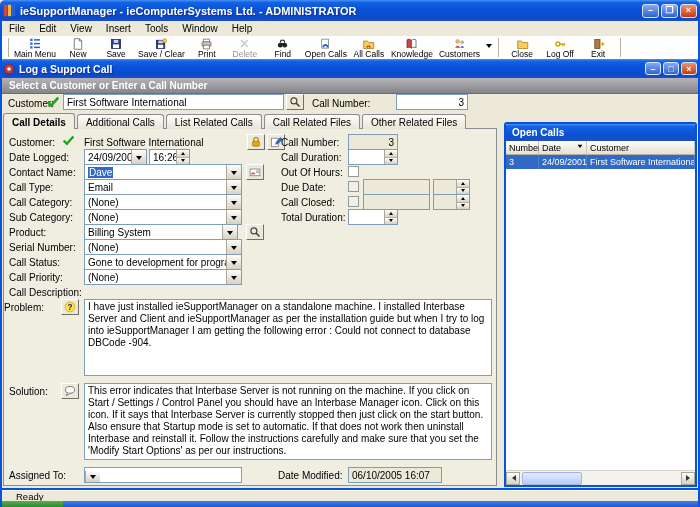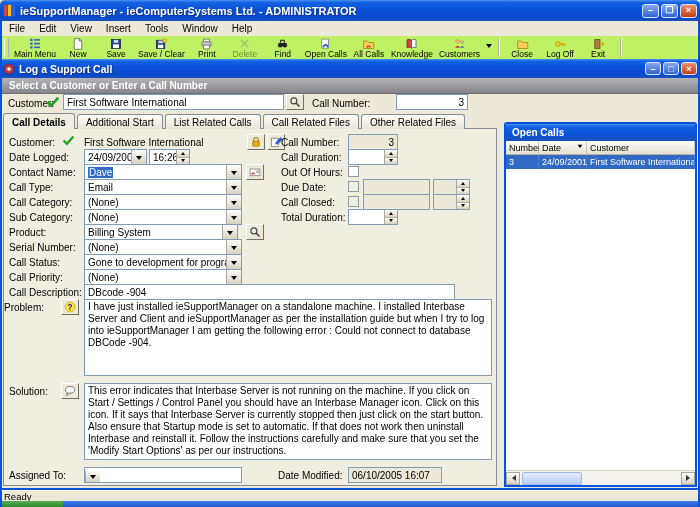--- a/index.html
+++ b/index.html
@@ -11,21 +11,21 @@
     border-radius:5px 5px 0 0;display:flex;align-items:center;padding:0 3px;color:#fff;}
   .titlebar .ttext{font-size:11px;font-weight:bold;margin-left:4px;flex:1;white-space:nowrap;overflow:hidden;
     text-shadow:1px 1px 1px #10308a;}
   .wbtn{width:17px;height:14px;border-radius:3px;border:1px solid #dce6f8;margin-left:2px;box-sizing:border-box;
     background:linear-gradient(#86A9EE,#2E63D0);color:#fff;font-size:9px;line-height:11px;text-align:center;font-weight:bold;padding:0;cursor:default;}
   .wbtn.close{background:linear-gradient(#EE9270,#C33B12);}
   .frame{position:absolute;width:2px;top:21px;height:486px;background:#0853DD;z-index:40;}
   
   .menubar{position:absolute;left:2px;top:21px;width:696px;height:15px;background:#ECE9D8;display:flex;align-items:center;}
   .mitem{padding:1px 7px;font-size:10px;}
-  .toolbar{position:absolute;left:2px;top:36px;width:696px;height:23px;background:#bef264;
+  .toolbar{position:absolute;left:2px;top:36px;width:696px;height:23px;background:#ffffff;
     border-bottom:1px solid #9a988a;display:flex;align-items:stretch;}
   .thandle{width:3px;margin:2px 2px 2px 2px;border-left:1px solid #fff;border-right:1px solid #b6b2a2;}
   .tbtn{display:flex;flex-direction:column;align-items:center;justify-content:flex-start;
     padding:1px 3px 0;font-size:8.5px;min-width:38px;background:none;border:none;font-family:inherit;cursor:default;}
   .tbtn.disabled{opacity:.45;filter:grayscale(1);}
   .ticon{height:13px;display:flex;align-items:center;}
   .tlabel{white-space:nowrap;line-height:9px;}
   .tsep{width:0;border-left:1px solid #b6b2a2;border-right:1px solid #fff;margin:2px 3px;}
   .tdd{width:10px;display:flex;align-items:center;justify-content:center;background:none;border:none;cursor:default;}
   
@@ -88,21 +88,21 @@
     display:flex;align-items:center;}
   .sarr{width:14px;height:13px;background:linear-gradient(#FDFDFB,#D8D2C2);border:1px solid #ACA899;
     box-sizing:border-box;display:flex;align-items:center;justify-content:center;padding:0;}
   .sarr.rightend{margin-left:auto;}
   .sthumb{width:58px;height:11px;margin-left:2px;background:linear-gradient(#E3ECFD,#BBCDF5);
     border:1px solid #9DB8E8;border-radius:2px;}
   .tl{width:0;height:0;border:3px solid transparent;border-right:4px solid #333;display:block;margin-right:2px;}
   .tr{width:0;height:0;border:3px solid transparent;border-left:4px solid #333;display:block;margin-left:2px;}
   
   .statusbar{position:absolute;left:0;top:490px;width:700px;height:11px;background:#ECE9D8;
-    border-top:1px solid #fff;font-size:9.5px;display:flex;align-items:center;padding-left:4px;box-sizing:border-box;}
+    border-top:1px solid #fff;font-size:9.5px;display:flex;align-items:center;padding-left:16px;box-sizing:border-box;}
   .taskbar{position:absolute;left:0;top:501px;width:700px;height:6px;background:linear-gradient(#3E7CF0,#2257C9);}
   .startfrag{position:absolute;left:0;top:0;width:63px;height:6px;background:linear-gradient(#57B04F,#2E8A31);}
 </style>
 </head>
 <body>
 
 <div class="app">
 
   <div class="titlebar">
     <span style="display:flex;">
@@ -307,21 +307,21 @@
           <circle cx="6.5" cy="6.5" r="4" stroke="#444" stroke-width="1.5" fill="none"></circle>
           <line x1="9.5" y1="9.5" x2="14" y2="14" stroke="#444" stroke-width="2"></line>
         </svg>
       </span>
   </button>
   <span class="lbl" style="left:312px;top:97px;">Call Number:</span>
   <input class="fld" style="left: 396px; top: 94px; width: 72px; text-align: right;" value="3">
 
   <div class="tabs">
     <span class="tab active">Call Details</span>
-    <span class="tab">Additional Start</span>
+    <span class="tab">Additional Calls</span>
     <span class="tab">List Related Calls</span>
     <span class="tab">Call Related Files</span>
     <span class="tab">Other Related Files</span>
   </div>
 
   <div class="tabpanel">
 
     <span class="lbl" style="left:5px;top:7px;">Customer:</span>
     <span class="chk" style="left:58px;top:5px;">
       <svg width="13" height="13" viewBox="0 0 16 16">
@@ -496,21 +496,20 @@
 
     <span class="lbl" style="left:5px;top:142px;">Call Priority:</span>
     <div class="combo" style="left:80px;top:140px;width:158px;">
       <span class="ct">(None)</span>
       <span class="ca">
           <i class="tri-d"></i>
         </span>
     </div>
 
     <span class="lbl" style="left:5px;top:157px;">Call Description:</span>
-    <input class="fld" style="left: 80px; top: 155px; width: 371px;" value="DBcode -904">
 
     <span class="lbl" style="left:0;top:172px;">Problem:</span>
     <button class="btn16" style="left:57px;top:170px;">
       <span style="display:flex;">
           <svg width="12" height="12" viewBox="0 0 16 16">
             <circle cx="8" cy="8" r="6.5" fill="#FFE34D" stroke="#C9A500"></circle>
             <text x="8" y="12" font-size="11" text-anchor="middle" fill="#1B1B8F" font-weight="bold" font-family="Liberation Sans, sans-serif">?</text>
           </svg>
         </span>
     </button>

